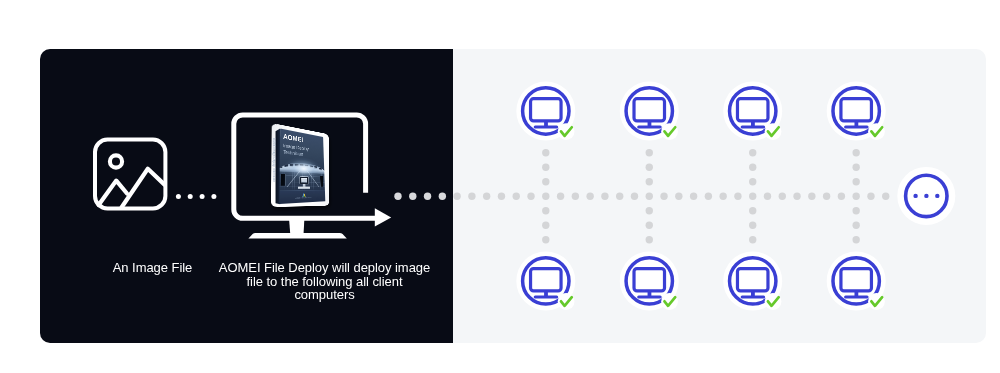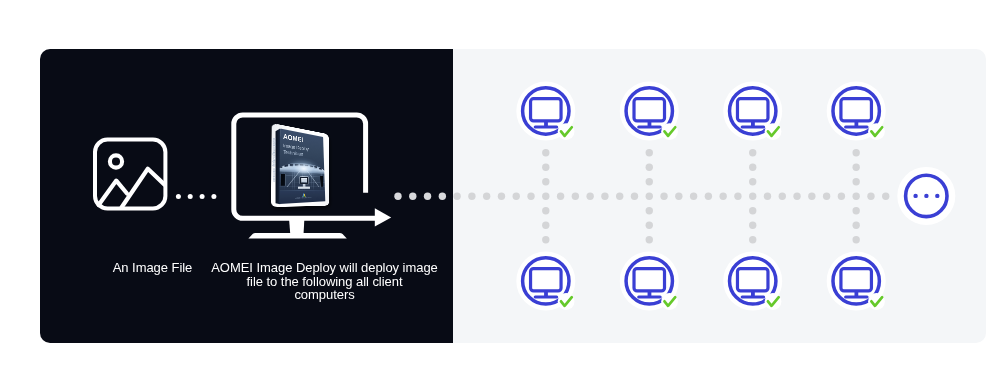--- a/index.html
+++ b/index.html
@@ -192,21 +192,21 @@
           <path d="M11.5 1 L22 25 L16.2 25 L11.5 13.5 Z" fill="#e8c72e"></path>
           <path d="M11.5 13.5 L7.4 25 L16.2 25 Z" fill="#3f9c46"></path>
         </svg>
       </div>
       <div class="cv-foot">AOMEI TECHNOLOGY</div>
     </div>
   </div>
 
   <div class="lbl" style="left:0;top:261.2px;width:273px;">An Image File</div>
 
-  <div class="lbl" style="left:158.5px;top:261.2px;width:300px;">AOMEI Image Deploy will deploy image</div>
+  <div class="lbl" style="left:158.5px;top:261.2px;width:300px;">AOMEI File Deploy will deploy image</div>
   <div class="lbl" style="left:158.5px;top:288.3px;width:300px;">computers</div>
   <div class="lbl" style="left:158.5px;top:274.6px;width:300px;">file to the following all client</div>
 
   <svg class="svg-abs" id="net" viewBox="0 0 1000 373">
       <g>
         <circle cx="398.00" cy="196.3" r="3.7" fill="#d8d9dc"></circle>
         <circle cx="412.78" cy="196.3" r="3.7" fill="#d8d9dc"></circle>
         <circle cx="427.56" cy="196.3" r="3.7" fill="#d8d9dc"></circle>
         <circle cx="442.34" cy="196.3" r="3.7" fill="#d8d9dc"></circle>
         <circle cx="457.12" cy="196.3" r="3.7" fill="#d4d5d7"></circle>

